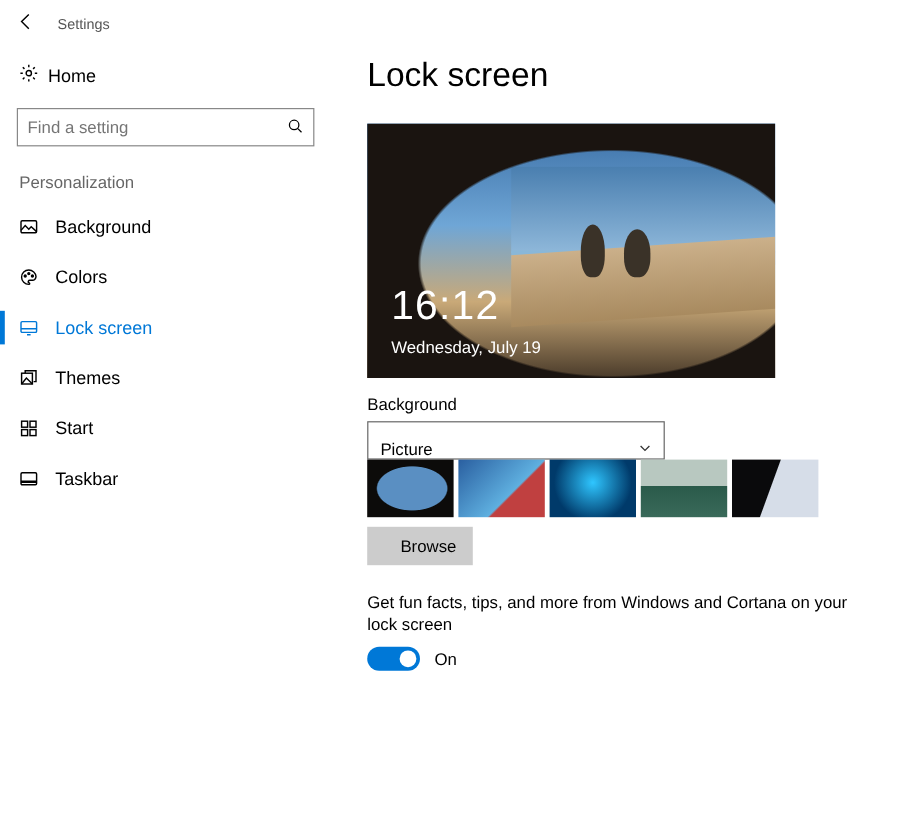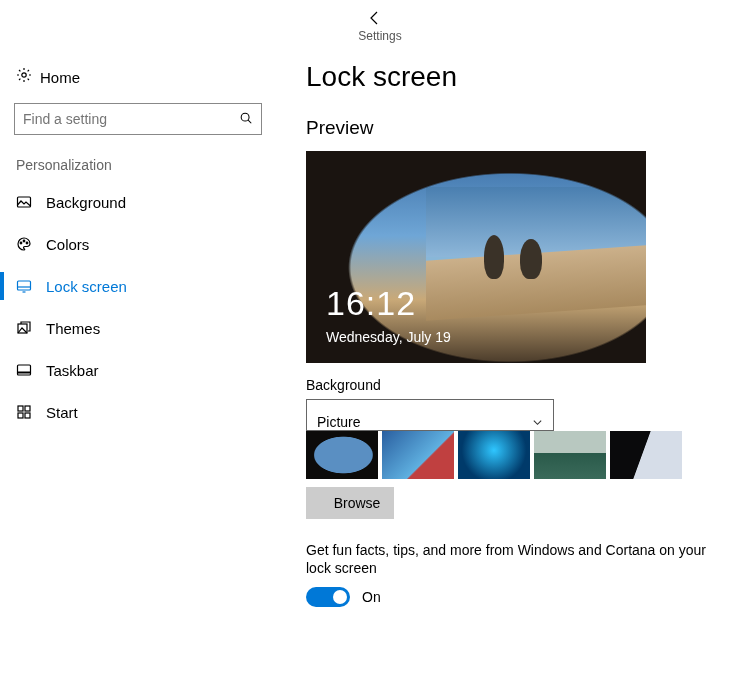--- a/index.html
+++ b/index.html
@@ -9,21 +9,20 @@
       width: 750px;
       height: 680px;
       overflow: hidden;
       color: #000;
       font-size: 14px;
     }
     .header {
       display: flex;
       align-items: center;
       padding: 10px 6px 16px 6px;
-      flex-direction: column;
     }
     .header .back { width: 32px; text-align: center; color: #555; cursor: pointer; }
     .header .title { color: #555; font-size: 12px; margin-left: 10px; }
     .layout { display: flex; }
     .sidebar {
       width: 270px;
       padding-left: 14px;
       flex-shrink: 0;
     }
     .home-row {
@@ -204,43 +203,42 @@
               <rect x="2" y="4" width="9" height="9"></rect>
               <path d="M5 4V2h9v9h-2"></path>
               <path d="M2 13l4-5 5 5"></path>
             </svg>
           </span>
         <span class="lbl">Themes</span>
       </div>
       <div class="nav-item">
         <span class="icon">
             <svg class="ico" viewBox="0 0 16 16">
-              <rect x="1.5" y="3" width="13" height="10" rx="1"></rect>
-              <path d="M1.5 10.5h13" stroke-width="2"></path>
-            </svg>
-          </span>
-        <span class="lbl">Taskbar</span>
-      </div>
-      <div class="nav-item">
-        <span class="icon">
-            <svg class="ico" viewBox="0 0 16 16">
               <rect x="2" y="2" width="5" height="5"></rect>
               <rect x="9" y="2" width="5" height="5"></rect>
               <rect x="2" y="9" width="5" height="5"></rect>
               <rect x="9" y="9" width="5" height="5"></rect>
             </svg>
           </span>
         <span class="lbl">Start</span>
       </div>
+      <div class="nav-item">
+        <span class="icon">
+            <svg class="ico" viewBox="0 0 16 16">
+              <rect x="1.5" y="3" width="13" height="10" rx="1"></rect>
+              <path d="M1.5 10.5h13" stroke-width="2"></path>
+            </svg>
+          </span>
+        <span class="lbl">Taskbar</span>
+      </div>
     </div>
   </div>
 
   <div class="content">
     <h1 class="page-title">Lock screen</h1>
-    <h2 class="sub">Preview</h2>
 
     <div class="preview-box">
       <div class="sky"></div>
       <div class="water"></div>
       <div class="beach"></div>
       <div class="rock1"></div>
       <div class="rock2"></div>
       <div class="cave"></div>
       <div class="time">16:12</div>
       <div class="date">Wednesday, July 19</div>

